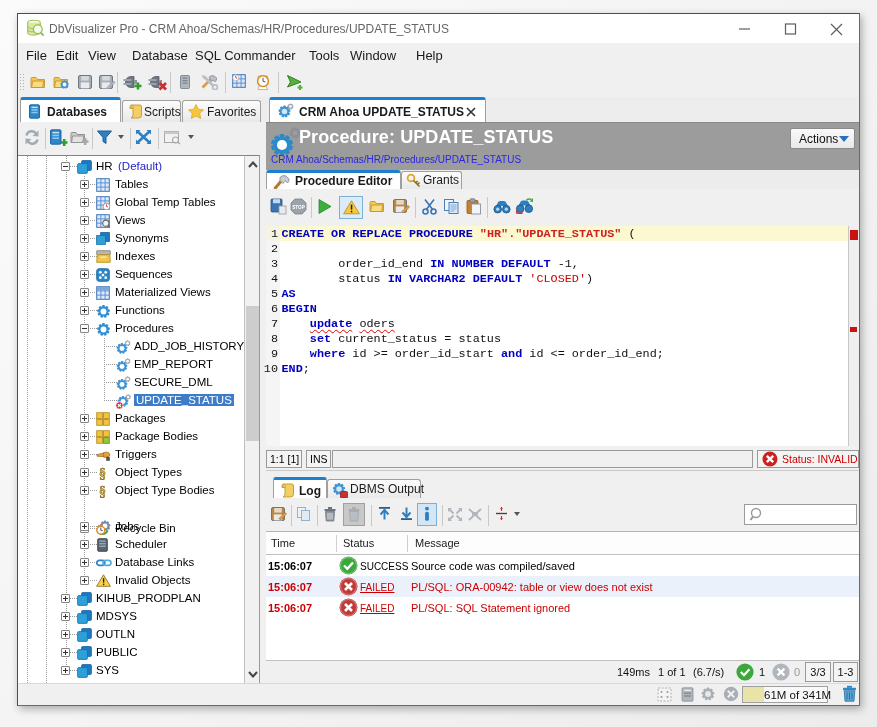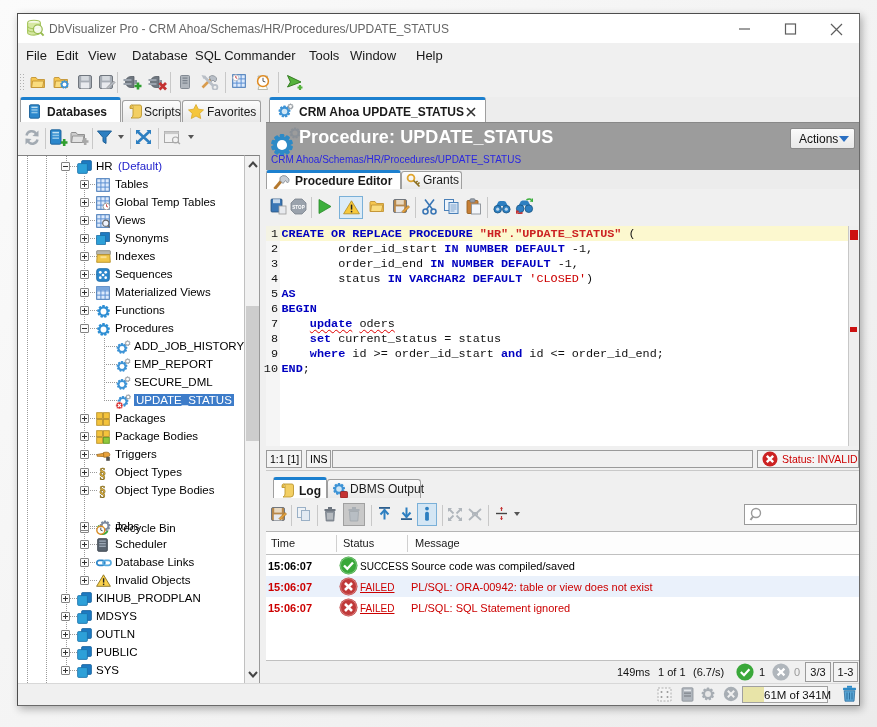--- a/index.html
+++ b/index.html
@@ -1118,21 +1118,20 @@
               <path d="M1 16.2 L1 12.3 L4.4 12.9 Z" fill="#c43232"></path>
             </svg>
           </div>
       </div>
       <div id="editor">
 <div id="curline"></div>
 <div id="gutter"></div>
 <div class="lno" style="top:1px;">1</div>
 <div class="cline" style="top:1px;"><span class="kw">CREATE</span> <span class="kw">OR</span> <span class="kw">REPLACE</span> <span class="kw">PROCEDURE</span> <span class="qid">"HR"."UPDATE_STATUS"</span> (</div>
 <div class="lno" style="top:16px;">2</div>
-<div class="cline" style="top:16px;">        order_id_start <span class="kw">IN</span> <span class="kw">NUMBER</span> <span class="kw">DEFAULT</span> -1,</div>
 <div class="lno" style="top:31px;">3</div>
 <div class="cline" style="top:31px;">        order_id_end <span class="kw">IN</span> <span class="kw">NUMBER</span> <span class="kw">DEFAULT</span> -1,</div>
 <div class="lno" style="top:46px;">4</div>
 <div class="cline" style="top:46px;">        status <span class="kw">IN</span> <span class="kw">VARCHAR2</span> <span class="kw">DEFAULT</span> <span class="str">'CLOSED'</span>)</div>
 <div class="lno" style="top:61px;">5</div>
 <div class="cline" style="top:61px;"><span class="kw">AS</span></div>
 <div class="lno" style="top:76px;">6</div>
 <div class="cline" style="top:76px;"><span class="kw">BEGIN</span></div>
 <div class="lno" style="top:91px;">7</div>
 <div class="cline" style="top:91px;">    <span class="kw sqerr">update</span> <span class="sqerr">oders</span></div>

